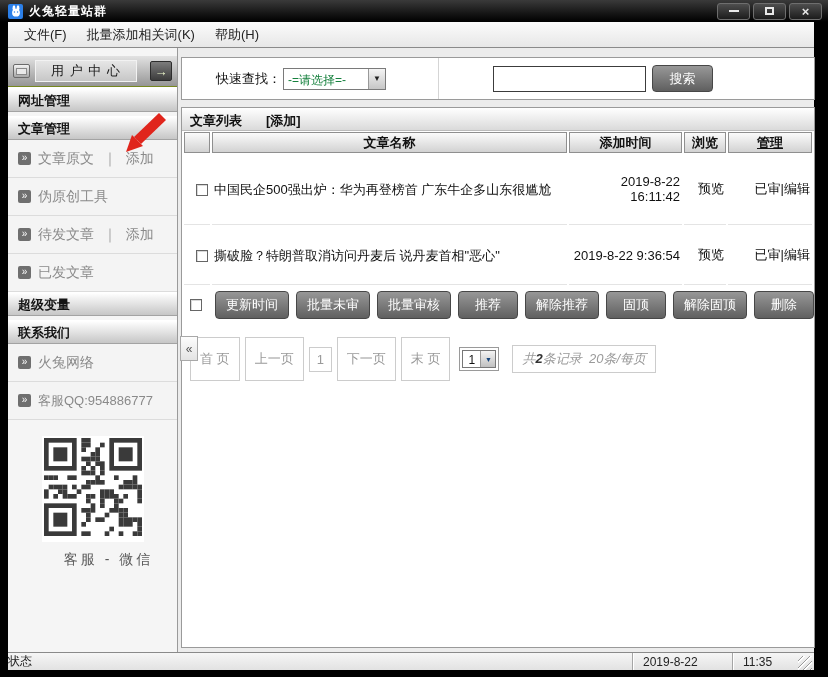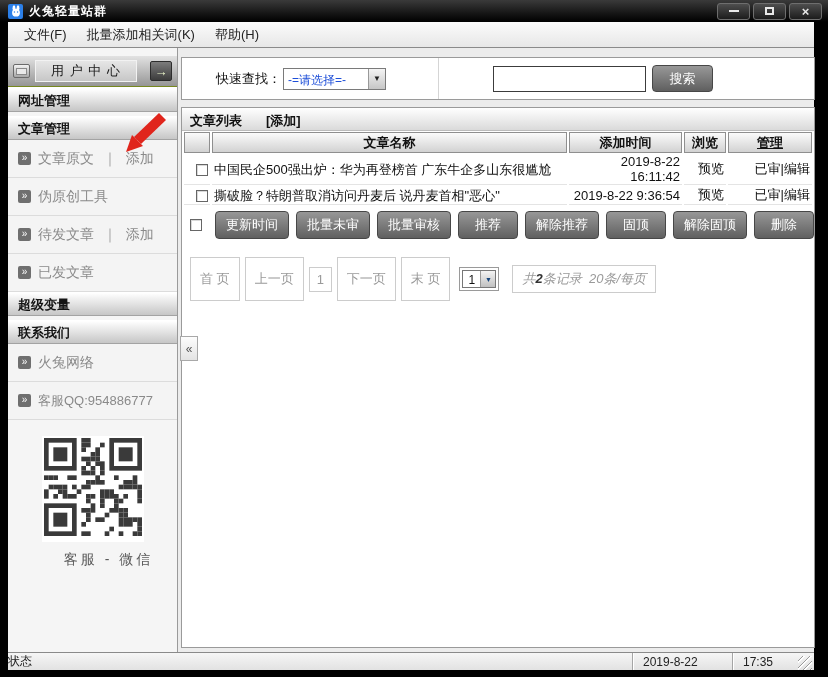--- a/index.html
+++ b/index.html
@@ -57,38 +57,38 @@
   .divider { width:25px; background:#e6e6e6; position:relative; }
   .collapse-btn { position:absolute; left:2px; top:288px; width:18px; height:25px; border:1px solid #a8a8a8;
     background:linear-gradient(#fdfdfd,#e3e3e3); color:#555; font-size:12px;
     display:flex; align-items:center; justify-content:center; }
 
   
   .main { flex:1; padding:9px 3px 4px 3px; display:flex; flex-direction:column; }
   .toolbar-box { height:43px; background:#fff; border:1px solid #9a9a9a; display:flex; align-items:center; flex:none; }
   .qf-label { margin-left:34px; font-size:13px; color:#111; }
   .selectbox { width:103px; height:22px; border:1px solid #7a7a7a; background:#fff; display:flex; align-items:stretch; margin-left:2px; }
-  .selectbox .val { flex:1; font-size:12px; color:#1d4ed8; padding:3px 0 0 4px; white-space:nowrap; overflow:hidden; }
+  .selectbox .val { flex:1; font-size:12px; color:#15803d; padding:3px 0 0 4px; white-space:nowrap; overflow:hidden; }
   .selectbox .btn { width:17px; border-left:1px solid #999; background:linear-gradient(#f4f4f4,#c6c6c6);
     display:flex; align-items:center; justify-content:center; font-size:8px; color:#222; }
   .tb-vsep { width:1px; align-self:stretch; background:#d5d5d5; margin-left:52px; }
   .search-input { width:153px; height:26px; border:1px solid #3c3c3c; margin-left:54px; font-size:13px; padding:0 4px;
     font-family:inherit; outline:none; }
   .search-btn { width:61px; height:27px; margin-left:6px; border:1px solid #474747; border-radius:4px;
     background:linear-gradient(#989898,#5f5f5f); color:#fff; font-size:13px;
     display:flex; align-items:center; justify-content:center; }
 
   .article-box { margin-top:7px; flex:1; background:#fff; border:1px solid #9a9a9a; display:flex; flex-direction:column; }
   .list-header { height:23px; background:linear-gradient(#ffffff,#dadada); border-bottom:1px solid #bbb;
     display:flex; align-items:flex-end; gap:24px; padding-left:8px; font-size:13px; font-weight:bold; color:#111; flex:none; }
 
   table.grid { width:100%; border-collapse:separate; border-spacing:2px 1px; }
   table.grid th { height:21px; background:linear-gradient(#fbfbfb,#d2d2d2); border:1px solid #8f8f8f;
     font-size:13px; font-weight:bold; color:#111; }
-  table.grid td { font-size:13px; color:#111; border-bottom:1px solid #e4e4e4; padding:0 2px; }
+  table.grid td { font-size:13px; color:#111; border-bottom:1px solid #e4e4e4; padding:20px 2px; }
   .col-chk { width:26px; } .col-time { width:113px; } .col-view { width:42px; } .col-manage { width:84px;text-decoration:underline; }
   td.c { text-align:right; } td.name { padding-left:6px; line-height:17px; }
   .checkbox { display:inline-block; width:12px; height:12px; border:1px solid #666; background:#fff;
     box-shadow:inset 1px 1px 0 #d9d9d9; vertical-align:middle; }
 
   .actions-row { display:flex; align-items:center; gap:7px; padding:5px 0 6px 8px; }
   .act-btn { border:1px solid #474747; border-radius:4px; background:linear-gradient(#979797,#606060);
     color:#fff; font-size:13px; padding:4px 10px; white-space:nowrap; }
   .act-btn.short { padding:4px 16px; }
   .actions-row .checkbox { margin-right:6px; }
@@ -414,21 +414,21 @@
 
           <div style="flex:1"></div>
         </div>
       </div>
     </div>
 
     <div class="statusbar">
       <span class="sb-label">状态</span>
       <span class="sb-flex"></span>
       <span class="sb-seg date">2019-8-22</span>
-      <span class="sb-seg time">17:35</span>
+      <span class="sb-seg time">11:35</span>
       <span class="grip"></span>
     </div>
   </div>
 
   <svg class="annotation-arrow" width="52" height="48" viewBox="0 0 52 48">
     <polygon points="40,2 47,9 22,33 15,26" fill="#e0251c"></polygon>
     <polygon points="7,41 24,35 13,24" fill="#e0251c"></polygon>
   </svg>
 
 </div>

